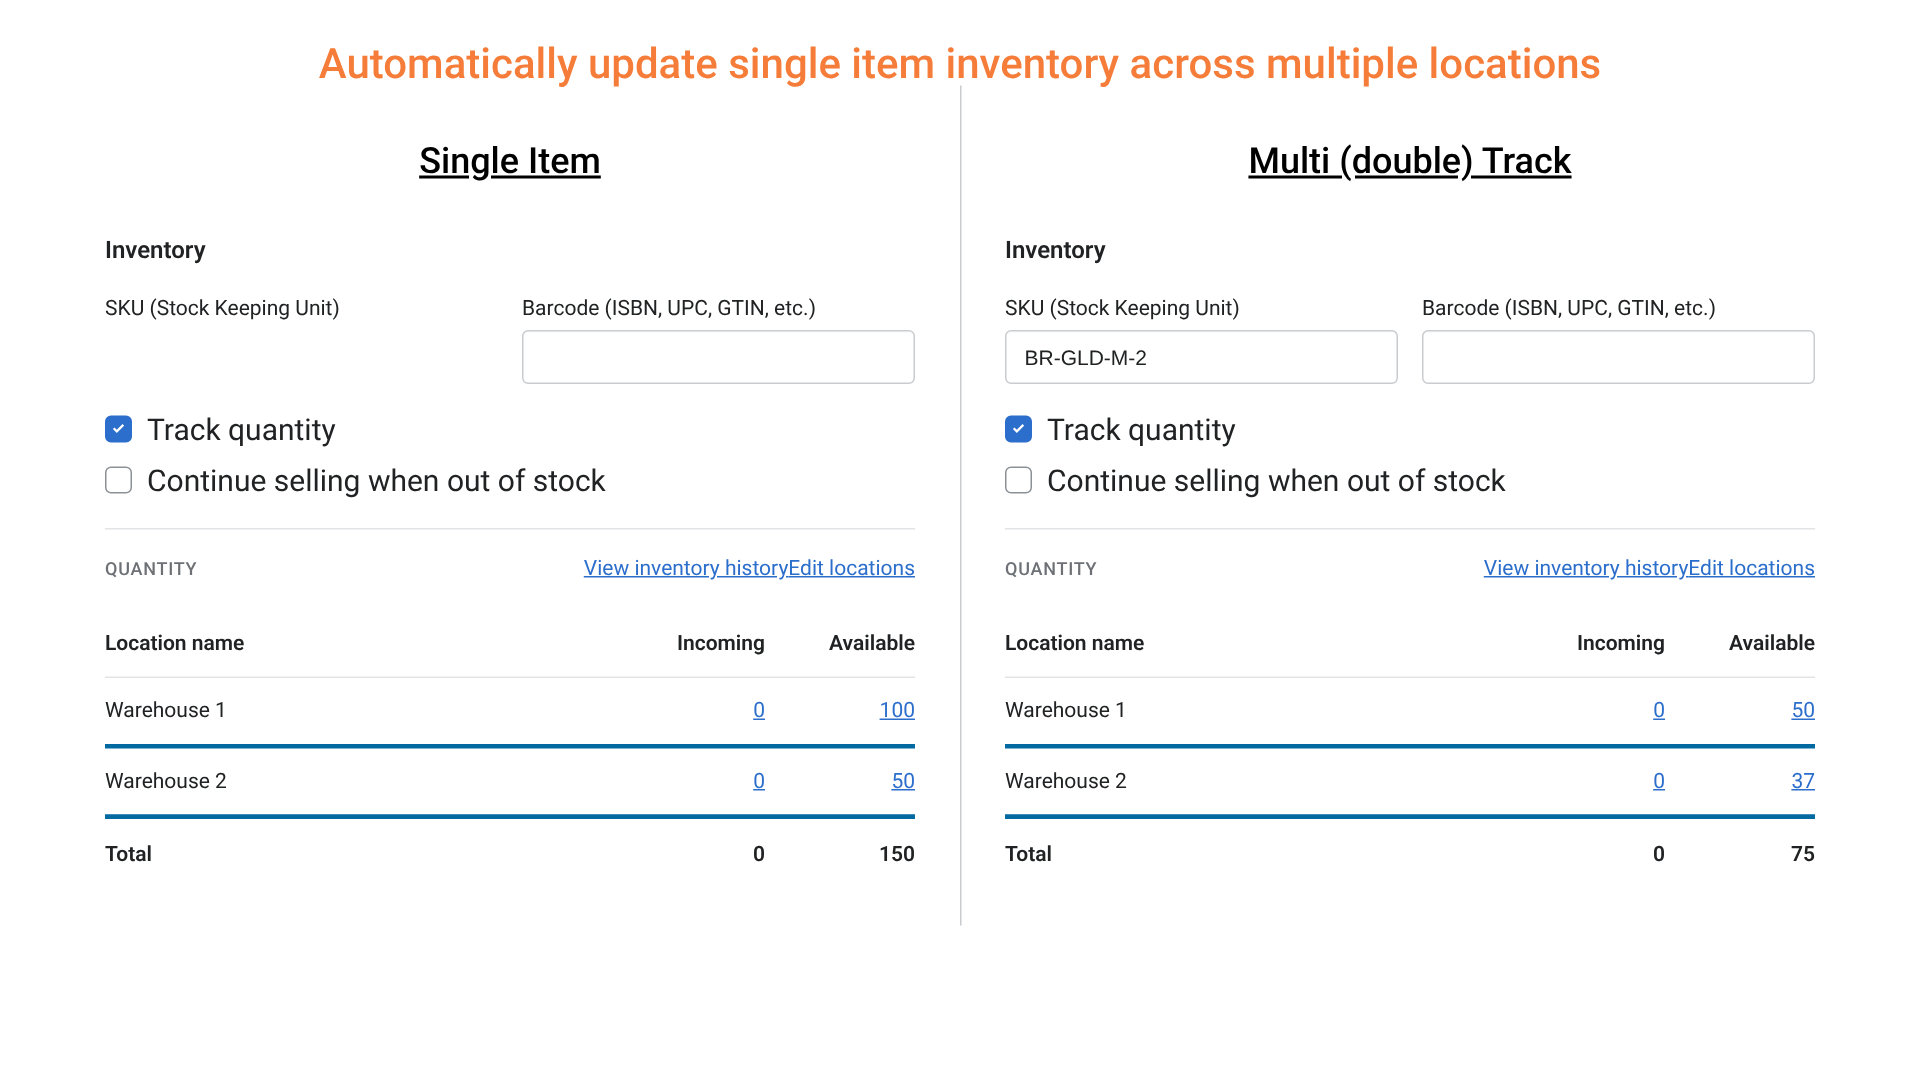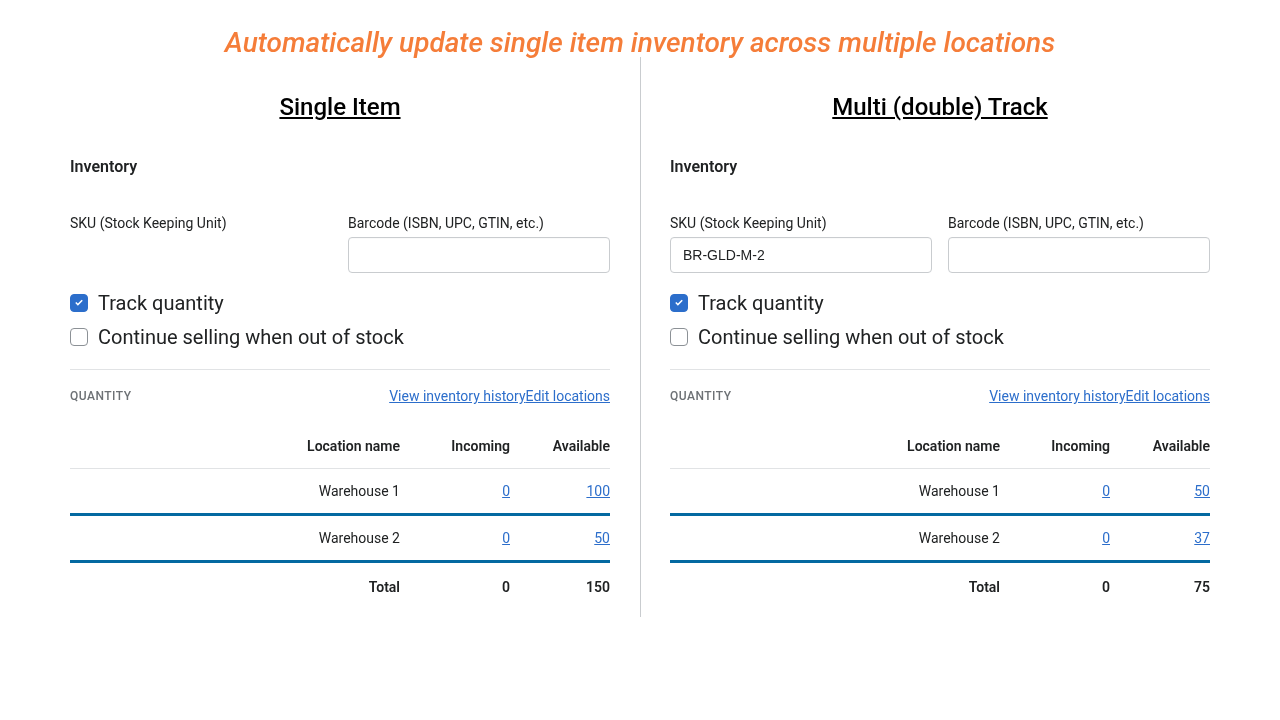--- a/index.html
+++ b/index.html
@@ -11,21 +11,20 @@
       overflow: hidden;
       color: #202223;
     }
     .page-title {
       text-align: center;
       color: #f57d39;
       font-size: 28px;
       font-weight: 500;
       padding-top: 26px;
       padding-bottom: 8px;
-      font-style: italic;
     }
     .panels {
       display: flex;
       justify-content: center;
       gap: 0;
       position: relative;
     }
     .divider {
       position: absolute;
       left: 640px;
@@ -53,21 +52,20 @@
       font-size: 16px;
       margin-bottom: 22px;
       color: #202223;
     }
     .field-row { display: flex; gap: 16px; margin-bottom: 18px; }
     .field { flex: 1; display: flex; flex-direction: column; }
     .field label {
       font-size: 14px;
       color: #202223;
       margin-bottom: 6px;
-      margin-top: 17px;
     }
     .field input[type="text"] {
       border: 1px solid #c9cccf;
       border-radius: 4px;
       height: 36px;
       padding: 0 12px;
       font-size: 14px;
       color: #202223;
       box-shadow: inset 0 1px 0 rgba(0,0,0,0.02);
     }
@@ -91,21 +89,21 @@
     .qty-header .caps {
       font-size: 12px; letter-spacing: 0.5px; color: #6d7175;
       font-weight: 500;
     }
     .qty-links { display: flex; }
     .qty-links a {
       color: #2c6ecb; font-size: 14px;
       text-decoration: underline; cursor: pointer;
     }
     table { width: 100%; border-collapse: collapse; }
-    th, td { text-align: right; font-size: 14px; padding: 14px 0; }
+    th, td { text-align: left; font-size: 14px; padding: 14px 0; }
     th { font-weight: 600; border-bottom: 1px solid #e1e3e5; }
     th:nth-child(2), th:nth-child(3),
     td:nth-child(2), td:nth-child(3) { text-align: right; }
     tbody tr { border-bottom: 3px solid #0369a1; }
     .link-num { color: #2c6ecb; text-decoration: underline; cursor: pointer; }
     tfoot td { font-weight: 600; padding-top: 16px; }
     tfoot tr { border-bottom: none; }
     .col-inc { width: 110px; }
     .col-avl { width: 100px; }
   </style>

